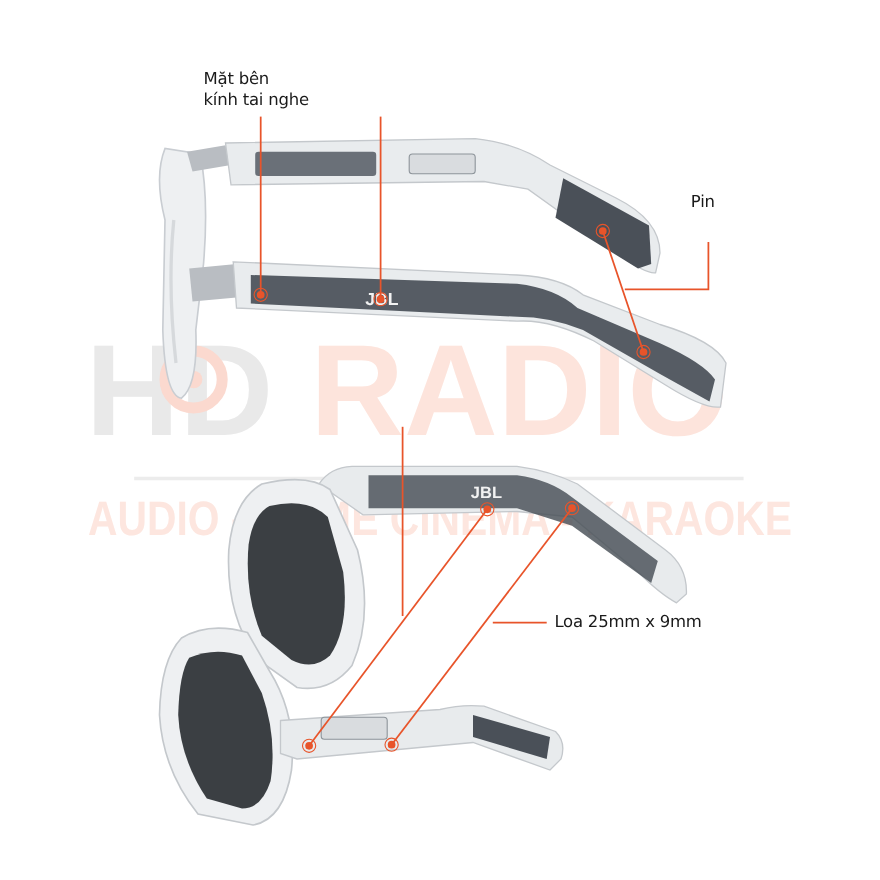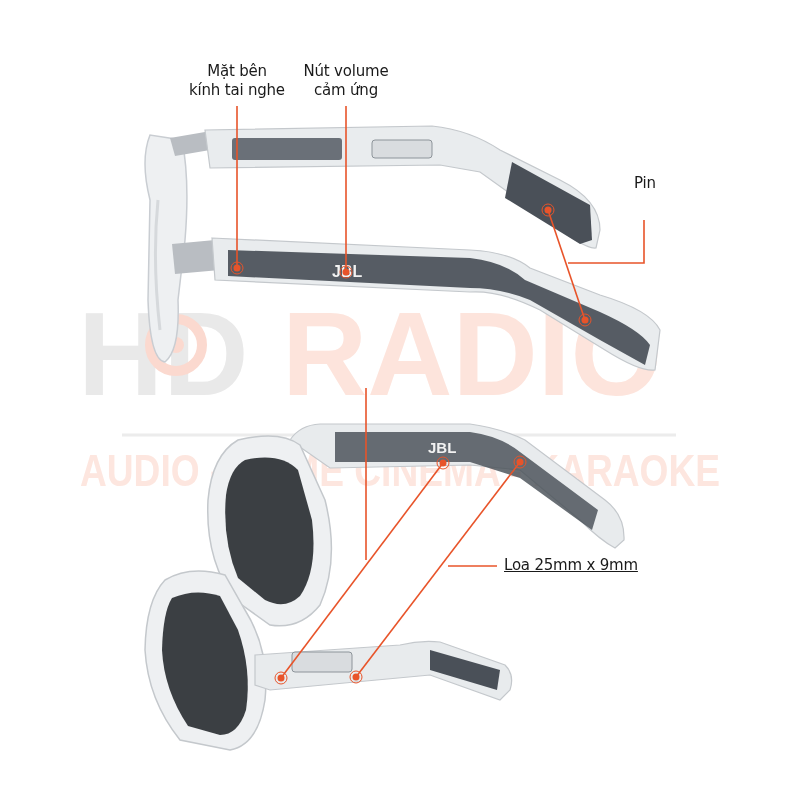--- a/index.html
+++ b/index.html
@@ -1,22 +1,22 @@
 <!DOCTYPE html>
 <html><head>
   <meta charset="utf-8">
   <style>
     html, body { margin: 0; padding: 0; background: #ffffff; }
     body { width: 800px; height: 800px; position: relative; overflow: hidden;
            font-family: "DejaVu Sans", "Liberation Sans", sans-serif; }
     .stage { position: absolute; left: 0; top: 0; width: 800px; height: 800px; }
     svg.art { position: absolute; left: 0; top: 0; }
     .label { position: absolute; color: #1a1a1a; font-size: 15px; line-height: 19px;
-             text-align: center; white-space: nowrap; letter-spacing: -0.2px; }
-    .label.left { text-align: left; text-decoration: underline; }
+             text-align: left; white-space: nowrap; letter-spacing: -0.2px; }
+    .label.left { text-align: left; }
     .wm-text { font-family: "Liberation Sans", "DejaVu Sans", sans-serif; font-weight: bold; }
   </style>
 </head>
 <body>
 
 <div class="stage">
 
   <svg class="art" width="800" height="800" viewBox="0 0 800 800">
 
     <g>
@@ -107,23 +107,19 @@
           <circle cx="356" cy="677" r="6" fill="none" stroke="#e8542a" stroke-width="1"></circle>
         </g>
     </g>
   </svg>
 
   <div class="label" style="left:185px; top:62px; width:104px;">
     <div>Mặt bên</div>
     <div>kính tai nghe</div>
   </div>
 
-  <div class="label" style="left:298px; top:62px; width:96px;">
-    <div>Nút volume</div>
-    <div>cảm ứng</div>
-  </div>
 
   <div class="label" style="left:628px; top:174px; width:34px;">Pin</div>
 
 
   <div class="label left" style="left:504px; top:556px;">Loa 25mm x 9mm</div>
 
 </div>
 
 </body></html>

